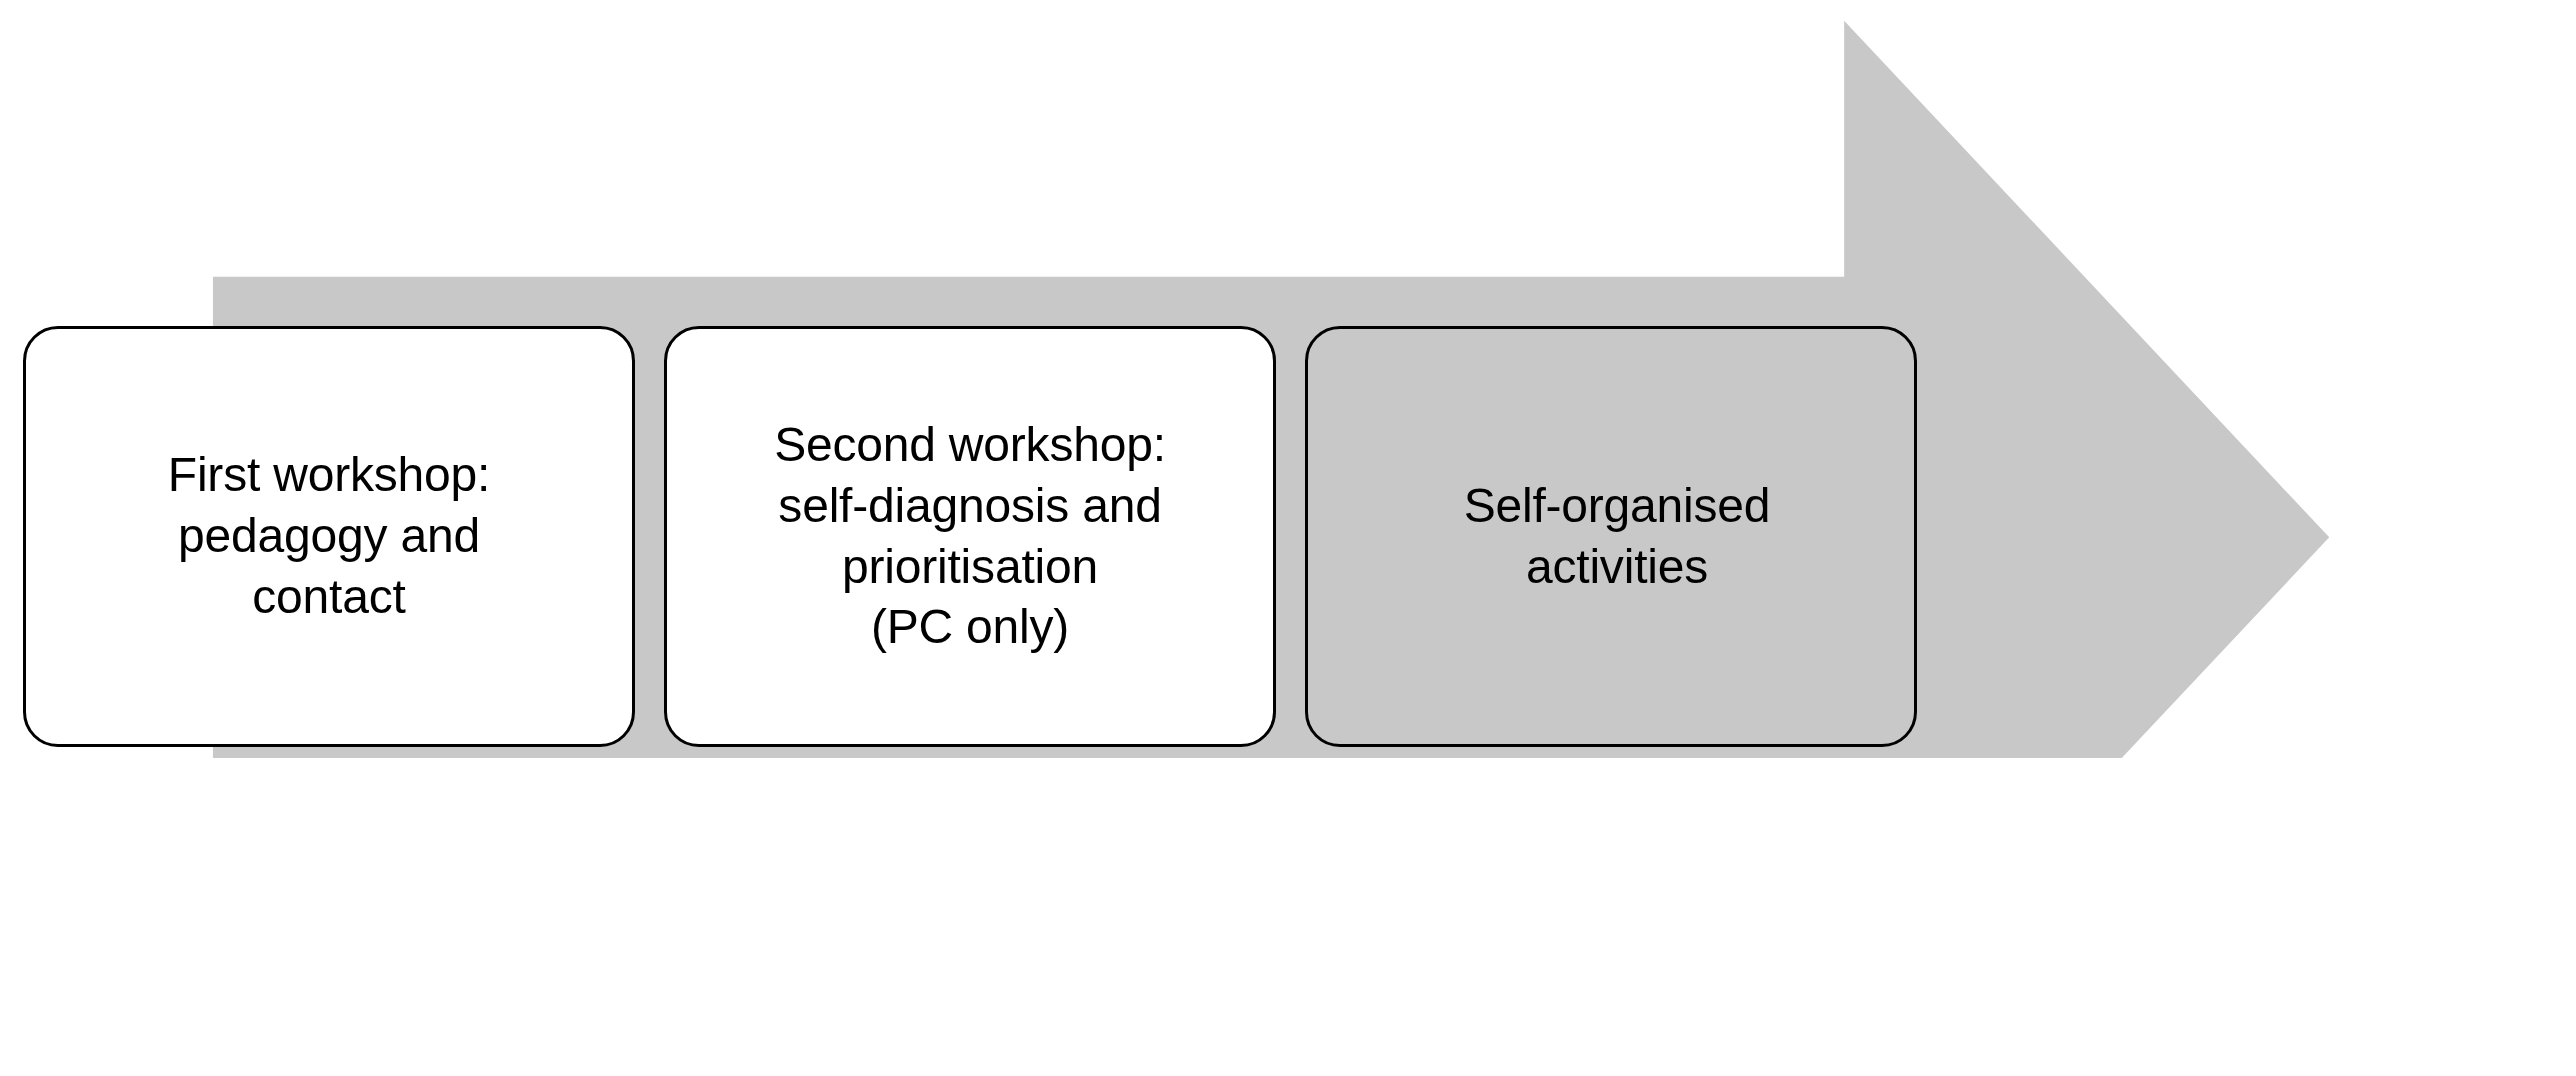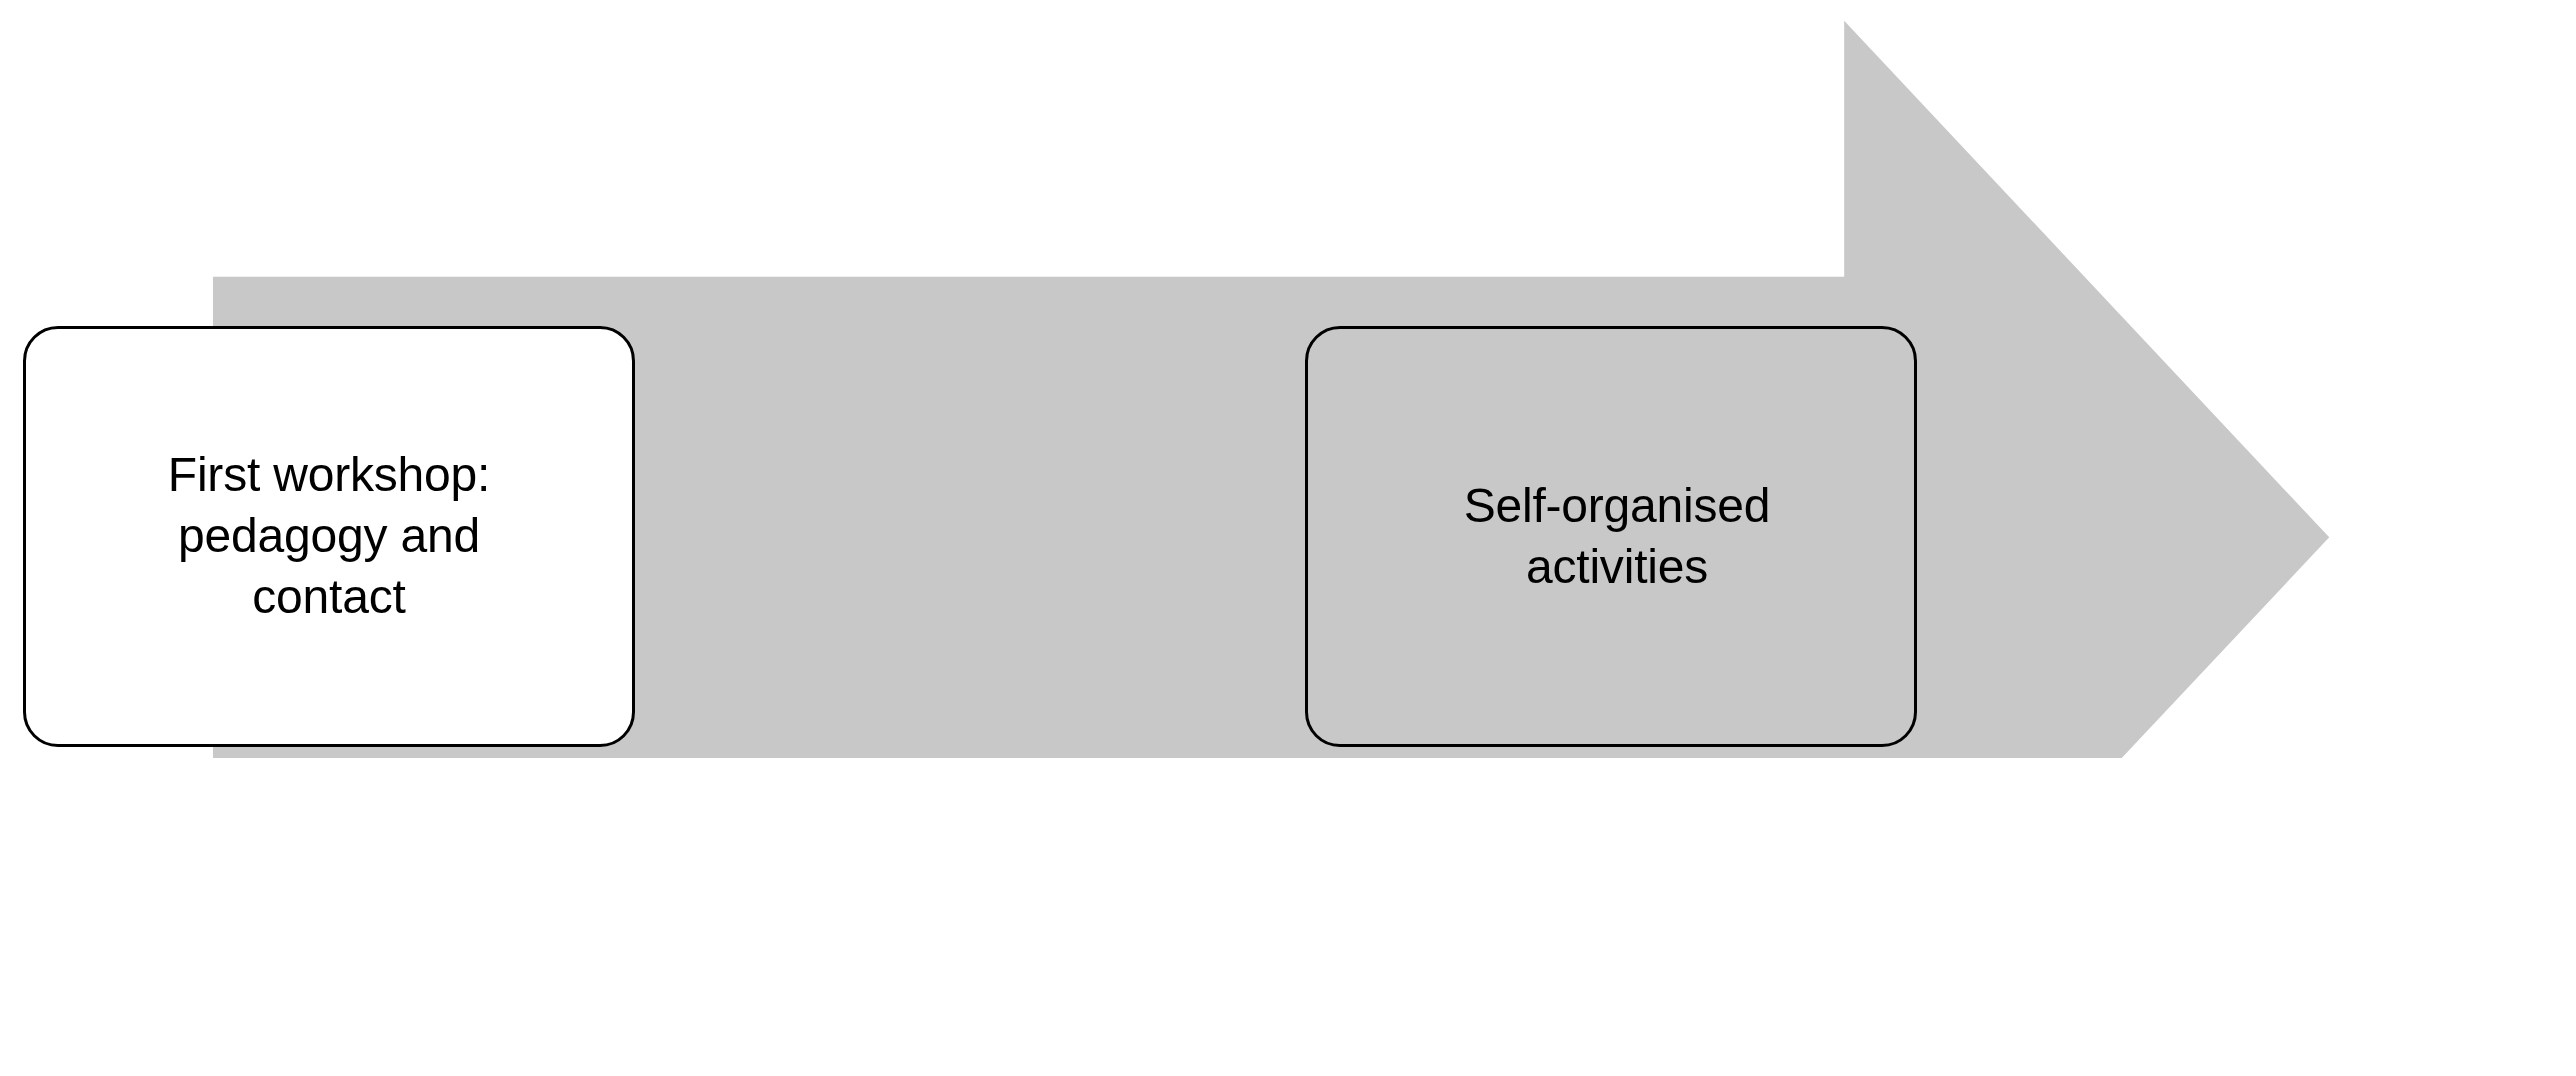--- a/index.html
+++ b/index.html
@@ -73,20 +73,26 @@
   <svg id="process-arrow" viewBox="0 0 3351 1401" preserveAspectRatio="none" aria-hidden="true">
     <polygon points="277,360 2399,360 2399,27 3030,699 2399,1370 2399,1035 277,1035" fill="#c8c8c8"></polygon>
   </svg>
 
   <div id="stage-box-1" class="stage-box filled-white" style="border-color: rgb(0, 0, 0); background: rgb(255, 255, 255);">
     <span class="stage-label">First workshop:
 pedagogy and
 contact</span>
   </div>
 
+  <div id="stage-box-2" class="stage-box filled-white" style="border-color: rgb(0, 0, 0); background: rgb(255, 255, 255);">
+    <span class="stage-label">Second workshop:
+self-diagnosis and
+prioritisation
+(PC only)</span>
+  </div>
 
   <div id="stage-box-3" class="stage-box transparent" style="border-color: rgb(0, 0, 0); background: transparent;">
     <span class="stage-label">Self-organised
 activities</span>
   </div>
 
 
 </div>
 
 

